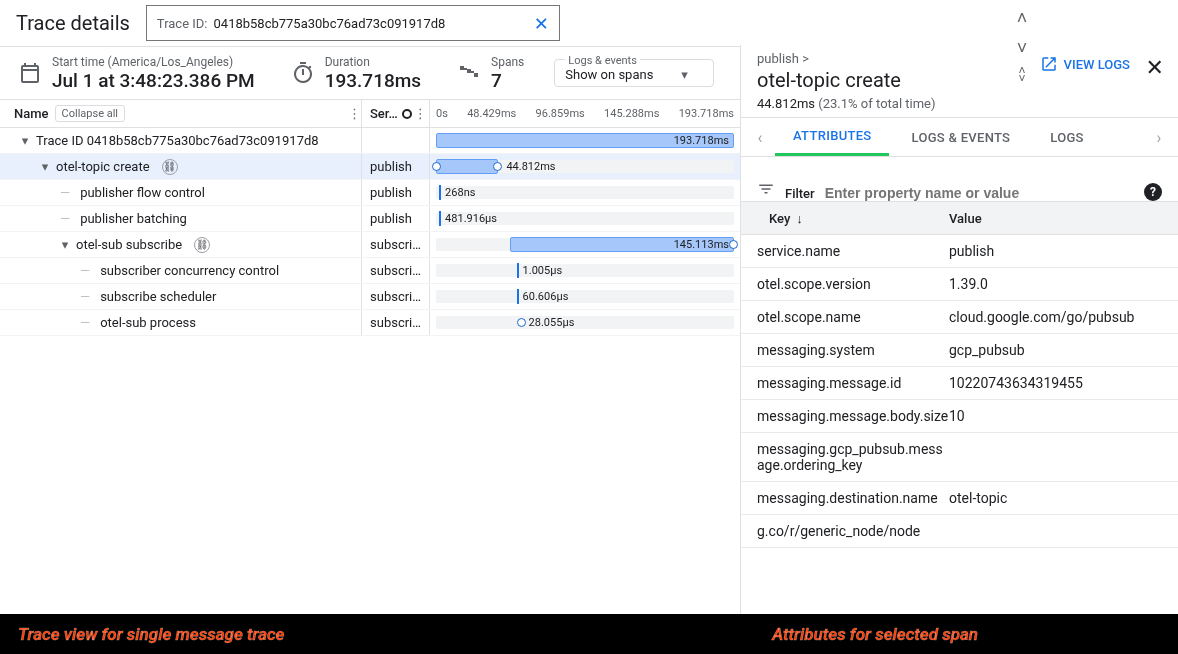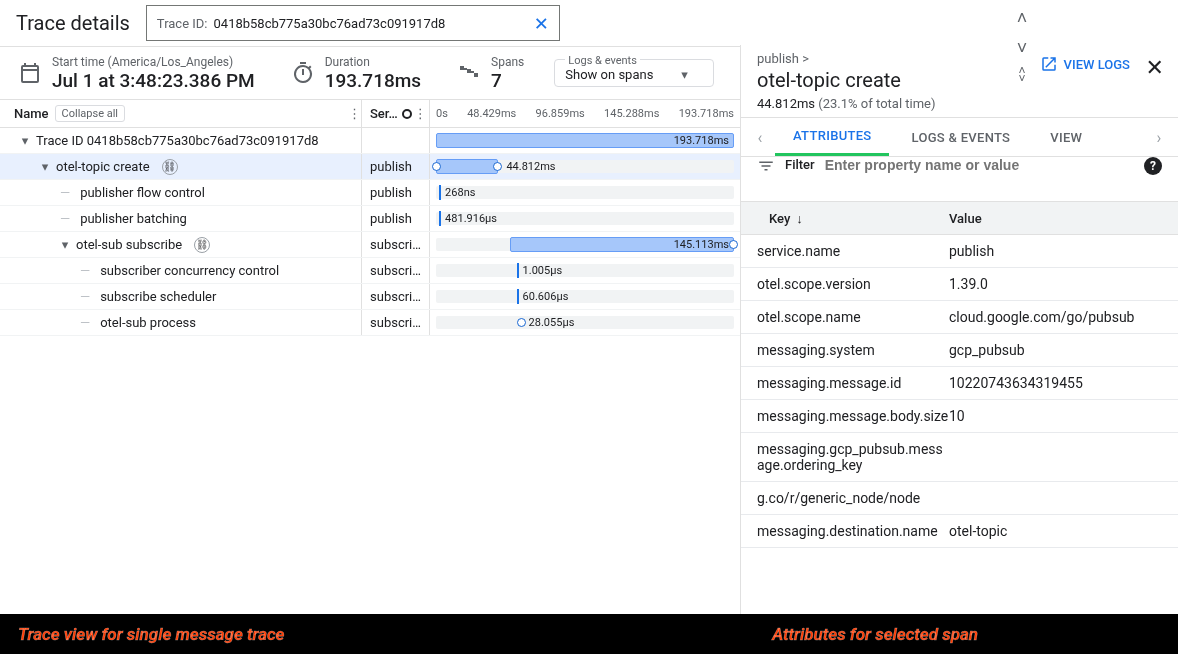--- a/index.html
+++ b/index.html
@@ -49,21 +49,21 @@
   .bc { font-size:13px; color:#5f6368; }
   .r-title { font-size:20px; font-weight:400; margin-top:2px; }
   .r-sub { font-size:13px; margin-top:4px; }
   .r-sub .pct { color:#5f6368; }
   .view-logs { position:absolute; top:10px; right:48px; color:#1a73e8; font-weight:500; font-size:13px; display:flex; align-items:center; gap:6px; cursor:pointer;}
   .r-close { position:absolute; top:10px; right:14px; font-size:22px; cursor:pointer; font-weight:500;}
   .tabs { display:flex; align-items:center; border-bottom:1px solid #e0e0e0; border-top:1px solid #e0e0e0; height:40px; padding:0 8px; gap:4px; }
   .tab-nav { width:22px; text-align:center; color:#9aa0a6; font-size:16px; cursor:pointer; }
   .tab { padding:0 18px; height:100%; display:flex; align-items:center; font-size:13px; font-weight:500; color:#5f6368; letter-spacing:.3px; cursor:pointer; }
   .tab.active { color:#1a73e8; border-bottom:3px solid #22c55e; }
-  .filter-row { display:flex; align-items:flex-start; height:44px; padding:0 16px; gap:10px; }
+  .filter-row { display:flex; align-items:flex-end; height:44px; padding:0 16px; gap:10px; }
   .filter-row .ic { font-size:14px; }
   .filter-row input { border:none; outline:none; font-size:14px; flex:1;font-weight:bold; }
   .help-ic { width:18px; height:18px; border-radius:50%; background:#202124; color:#fff; font-size:12px; display:flex; align-items:center; justify-content:center; font-weight:700;}
   .attr-head { display:flex; background:#f1f3f4; height:34px; align-items:center; font-size:13px; font-weight:500; border-top:1px solid #e0e0e0; border-bottom:1px solid #e0e0e0;}
   .attr-head .k { width:208px; padding-left:28px; display:flex; align-items:center; gap:6px;}
   .attr-head .v { flex:1; }
   .attr-body { overflow-y:auto; flex:1; }
   .attr-row { display:flex; border-bottom:1px solid #e8eaed; padding:8px 0; font-size:14px; }
   .attr-row .k { width:208px; padding-left:16px; word-break:break-word; color:#202124;}
   .attr-row .v { flex:1; padding-right:12px; word-break:break-word;}
@@ -278,21 +278,21 @@
             <path d="M14 3v2h3.59L7.05 15.54l1.41 1.41L19 6.41V10h2V3h-7zM19 19H5V5h6V3H5a2 2 0 0 0-2 2v14a2 2 0 0 0 2 2h14a2 2 0 0 0 2-2v-6h-2v6z"></path>
           </svg>
         <span>VIEW LOGS</span>
       </div>
       <div class="r-close">✕</div>
     </div>
     <div class="tabs">
       <span class="tab-nav">‹</span>
       <span class="tab active">ATTRIBUTES</span>
       <span class="tab">LOGS &amp; EVENTS</span>
-      <span class="tab">VIEW</span>
+      <span class="tab">LOGS</span>
       <span class="tab-nav" style="margin-left:auto">›</span>
     </div>
     <div class="filter-row">
       <span class="ic">
         <svg class="ic" viewBox="0 0 24 24">
             <path d="M10 18h4v-2h-4v2zM3 6v2h18V6H3zm3 7h12v-2H6v2z"></path>
           </svg>
       </span>
       <span style="font-weight:500">Filter</span>
       <input placeholder="Enter property name or value" style="">
@@ -328,26 +328,26 @@
         </div>
         <div class="attr-row">
           <div class="k">messaging.message.body.size</div>
           <div class="v">10</div>
         </div>
         <div class="attr-row">
           <div class="k">messaging.gcp_pubsub.message.ordering_key</div>
           <div class="v"></div>
         </div>
         <div class="attr-row">
+          <div class="k">messaging.destination.name</div>
+          <div class="v">otel-topic</div>
+        </div>
+        <div class="attr-row">
           <div class="k">g.co/r/generic_node/node</div>
           <div class="v"></div>
-        </div>
-        <div class="attr-row">
-          <div class="k">messaging.destination.name</div>
-          <div class="v">otel-topic</div>
         </div>
       </div>
   </div>
 </div>
 
 <div class="footer">
   <span class="l">Trace view for single message trace</span>
   <span class="r">Attributes for selected span</span>
 </div>
 

